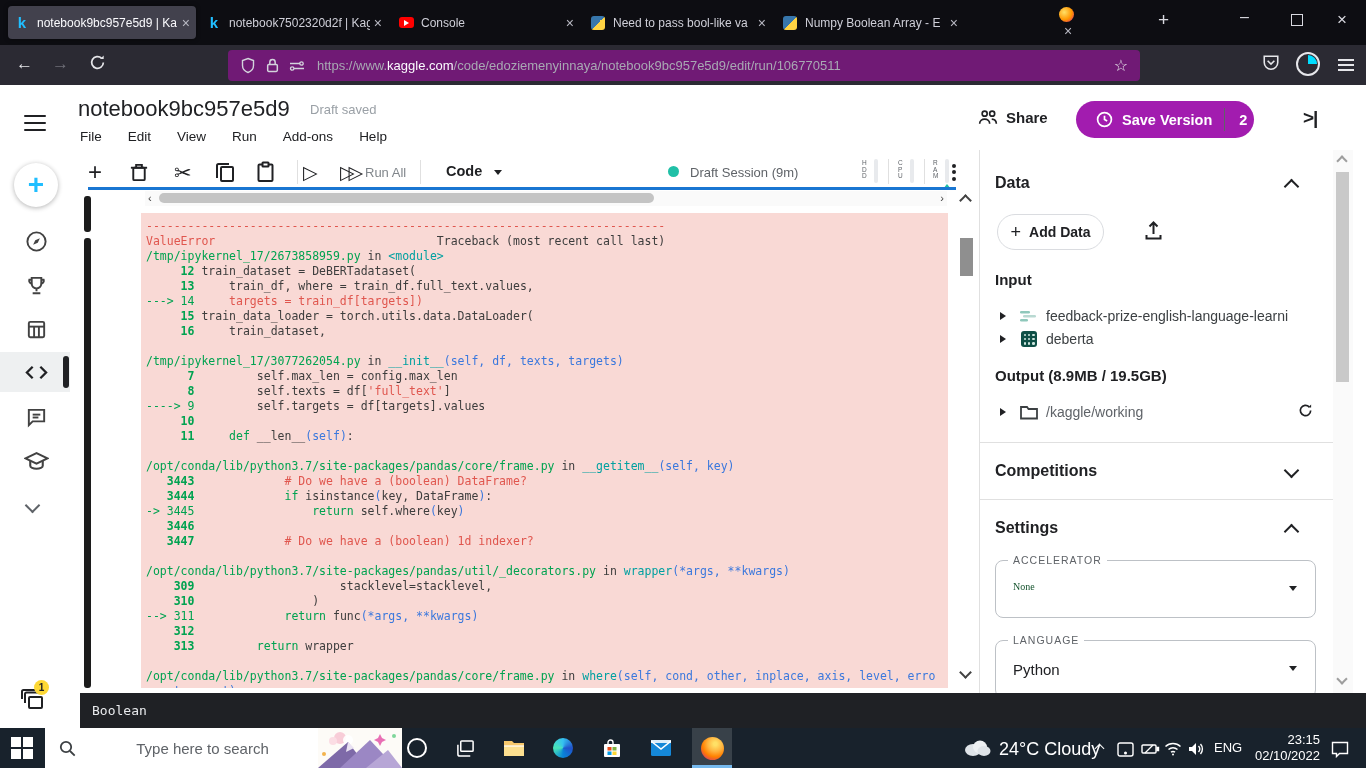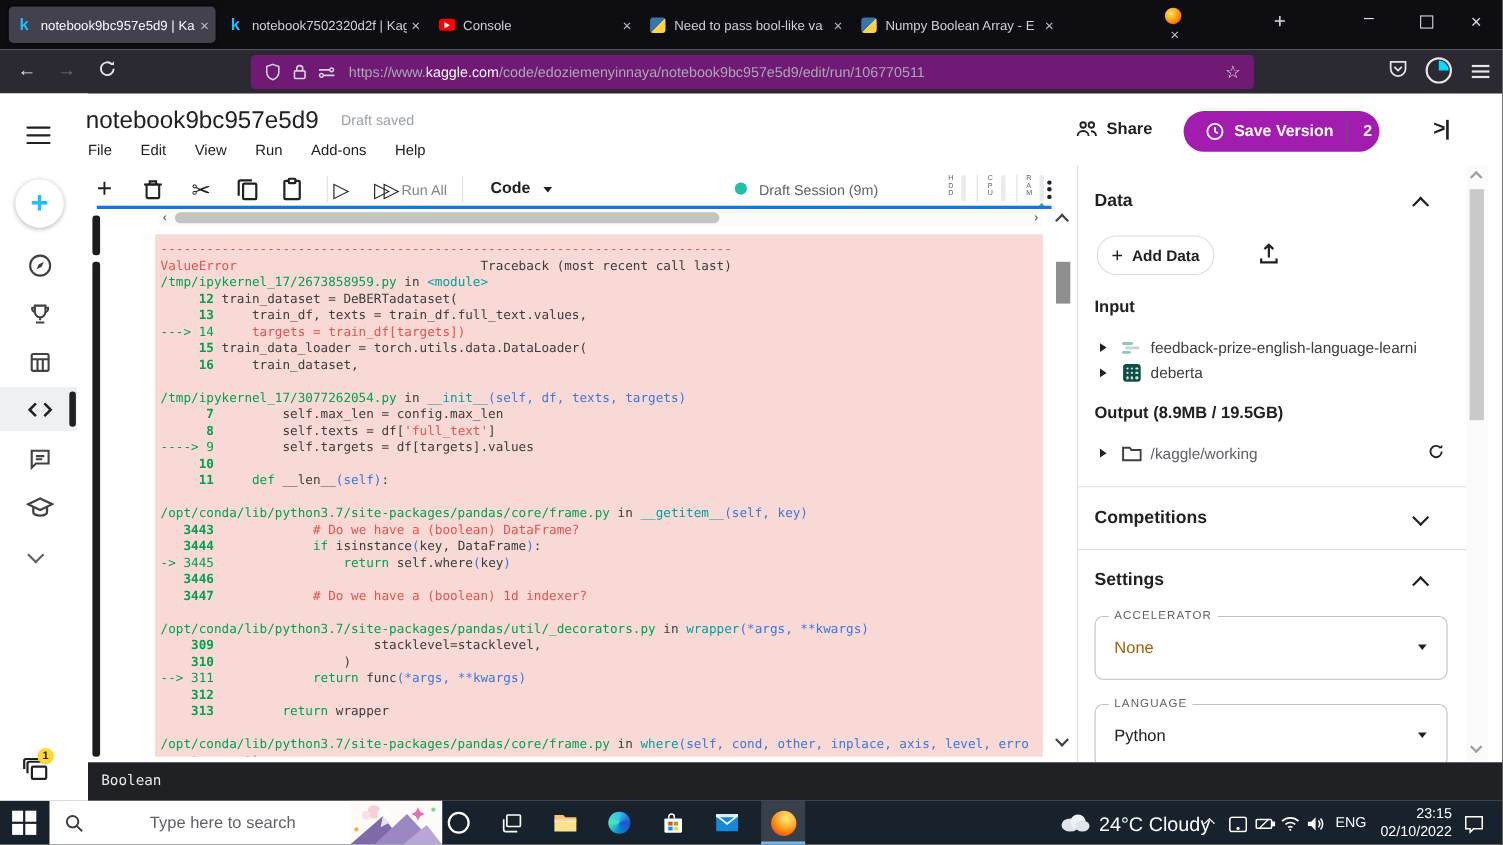--- a/index.html
+++ b/index.html
@@ -297,21 +297,21 @@
     <span style="position:absolute;right:3px;top:1px;font-size:11px;color:#424242;">›</span>
   </div>
   <div class="abs" style="left:84px;top:196px;width:7px;height:36px;background:#1c1c1c;border-radius:3px;"></div>
   <div class="abs" style="left:84px;top:238px;width:7px;height:450px;background:#1c1c1c;border-radius:3px;"></div>
 
   <div id="tbout" class="abs" style="left:141px;top:213px;width:807px;height:475px;">
       <div class="tline"><span class="tb-red">---------------------------------------------------------------------------</span></div>
       <div class="tline"><span class="tb-red">ValueError</span><span class="tb-code">                                Traceback (most recent call last)</span></div>
       <div class="tline"><span class="tb-green">/tmp/ipykernel_17/2673858959.py</span><span class="tb-code"> in </span><span class="tb-teal">&lt;module&gt;</span></div>
       <div class="tline"><span class="tb-gnum">     12</span><span class="tb-code"> train_dataset = DeBERTadataset(</span></div>
-      <div class="tline"><span class="tb-gnum">     13</span><span class="tb-code">     train_df, texts = train_df.full_text.values,</span></div>
+      <div class="tline"><span class="tb-gnum">     13</span><span class="tb-code">     train_df, where = train_df.full_text.values,</span></div>
       <div class="tline"><span class="tb-green">---&gt; 14</span><span class="tb-red">     targets = train_df[targets])</span></div>
       <div class="tline"><span class="tb-gnum">     15</span><span class="tb-code"> train_data_loader = torch.utils.data.DataLoader(</span></div>
       <div class="tline"><span class="tb-gnum">     16</span><span class="tb-code">     train_dataset,</span></div>
       <div class="tline"></div>
       <div class="tline"><span class="tb-green">/tmp/ipykernel_17/3077262054.py</span><span class="tb-code"> in </span><span class="tb-teal">__init__</span><span class="tb-blue">(self, df, texts, targets)</span></div>
       <div class="tline"><span class="tb-gnum">      7</span><span class="tb-code">         self.max_len = config.max_len</span></div>
       <div class="tline"><span class="tb-gnum">      8</span><span class="tb-code">         self.texts = df[</span><span class="tb-red">'full_text'</span><span class="tb-code">]</span></div>
       <div class="tline"><span class="tb-green">----&gt; 9</span><span class="tb-code">         self.targets = df[targets].values</span></div>
       <div class="tline"><span class="tb-gnum">     10</span><span class="tb-code"> </span></div>
       <div class="tline"><span class="tb-gnum">     11</span><span class="tb-code">     </span><span class="tb-green">def</span><span class="tb-code"> __len__</span><span class="tb-blue">(self)</span><span class="tb-code">:</span></div>
@@ -401,21 +401,21 @@
     <span class="divider-h" style="position:absolute;left:0;top:292px;width:353px;"></span>
     <span style="position:absolute;left:15px;top:312px;font-size:16px;font-weight:bold;color:#202124;">Competitions</span>
     <span class="chev down" style="position:absolute;left:306px;top:315px;"></span>
 
     <span class="divider-h" style="position:absolute;left:0;top:349px;width:353px;"></span>
     <span style="position:absolute;left:15px;top:369px;font-size:16px;font-weight:bold;color:#202124;">Settings</span>
     <span class="chev up" style="position:absolute;left:306px;top:376px;"></span>
 
     <span class="fieldset" style="position:absolute;left:15px;top:410px;width:321px;height:58px;">
       <span class="fieldlabel">ACCELERATOR</span>
-      <span style="position:absolute;left:17px;top:20px;font-size:15px;color:#a16207;">None</span>
+      <span style="position:absolute;left:17px;top:20px;font-size:10px;color:#14532d;font-family:Liberation Serif, serif;">None</span>
       <span class="tri-d" style="position:absolute;right:18px;top:25px;"></span>
     </span>
 
     <span class="fieldset" style="position:absolute;left:15px;top:490px;width:321px;height:58px;">
       <span class="fieldlabel">LANGUAGE</span>
       <span style="position:absolute;left:17px;top:20px;font-size:15px;color:#202124;">Python</span>
       <span class="tri-d" style="position:absolute;right:18px;top:25px;"></span>
     </span>
   </div>
   <div class="abs" style="left:1333px;top:150px;width:20px;height:543px;background:#fafafa;">

